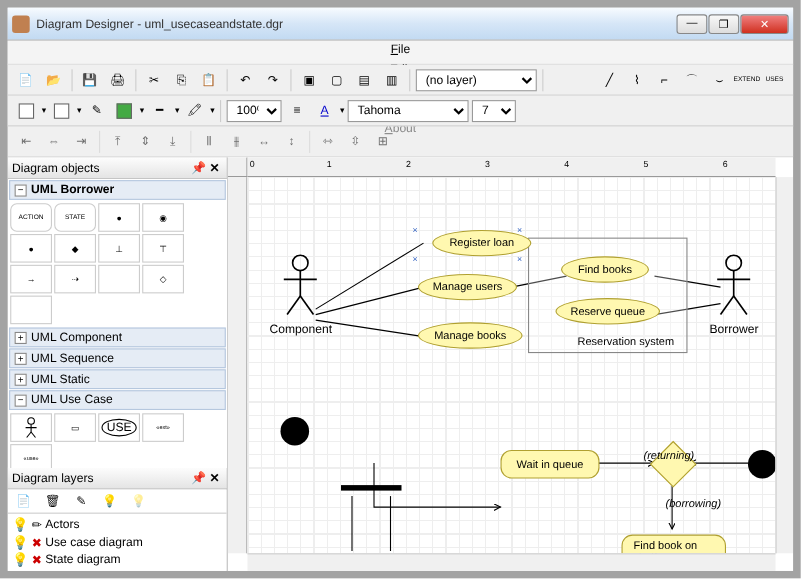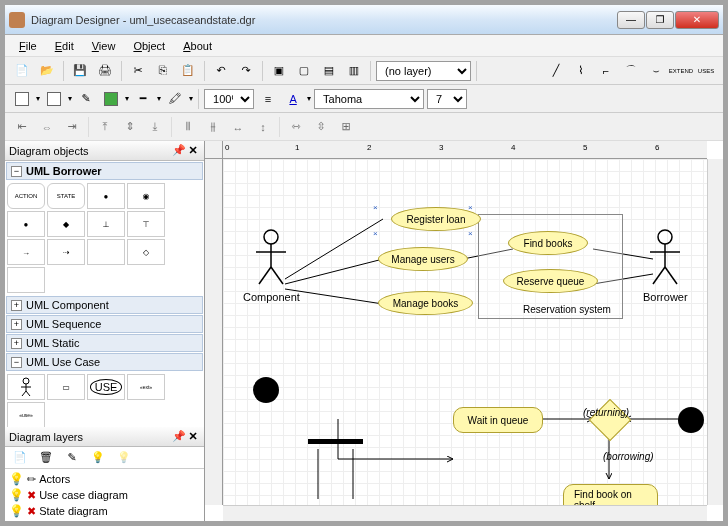--- a/index.html
+++ b/index.html
@@ -1,24 +1,24 @@
 <!DOCTYPE html>
 <html><head>
 <meta charset="utf-8">
 <style>
 * { box-sizing: border-box; margin: 0; padding: 0; font-family: Tahoma, sans-serif; font-size: 11px; }
 body { background: #fff; overflow: hidden; }
-.window { width: 728px; height: 526px; border: 5px solid #a3a3a3; background: #f0f0f0; display: flex; flex-direction: column; }
+.window { width: 728px; height: 526px; border: 7px solid #a3a3a3; background: #f0f0f0; display: flex; flex-direction: column; }
 .titlebar { height: 30px; background: linear-gradient(to bottom, #f7fbff, #d6e6f7 50%, #c2daf2); display: flex; align-items: center; padding: 0 4px; border-bottom: 1px solid #aaa; }
 .titlebar .icon { width: 16px; height: 16px; background: #c08050; border-radius: 3px; margin-right: 6px; }
 .titlebar .title { flex: 1; color: #333; }
 .win-controls { display: flex; gap: 1px; }
 .win-btn { width: 28px; height: 18px; border: 1px solid #888; background: linear-gradient(to bottom,#f8f8f8,#ddd); border-radius: 3px; display: flex; align-items: center; justify-content: center; font-size: 10px; cursor: pointer; }
 .win-btn.close { background: linear-gradient(to bottom,#f08080,#d03020); color: #fff; width: 44px; }
-.menubar { height: 22px; background: #f4f4f4; display: flex; align-items: center; padding: 0 6px; gap: 2px; border-bottom: 1px solid #ddd; }
+.menubar { height: 22px; background: #f4f4f4; display: flex; align-items: center; padding: 0 6px; gap: 2px; border-bottom: 1px solid #ddd; flex-direction: column; }
 .menu-item { padding: 2px 8px; cursor: pointer; }
 .menu-item u { text-decoration: underline; }
 .toolbar { height: 28px; background: #f0f0f0; display: flex; align-items: center; padding: 2px 6px; gap: 3px; border-bottom: 1px solid #ccc; }
 .tb-btn { width: 22px; height: 22px; border: 1px solid transparent; display: flex; align-items: center; justify-content: center; cursor: pointer; border-radius: 2px; }
 .tb-sep { width: 1px; height: 20px; background: #ccc; margin: 0 2px; }
 .tb-select { height: 20px; border: 1px solid #999; background: #fff; padding: 0 4px; font-size: 11px; }
 .color-swatch { width: 14px; height: 14px; border: 1px solid #666; }
 .main { flex: 1; display: flex; overflow: hidden; }
 .left-panel { width: 200px; background: #f0f0f0; border-right: 1px solid #999; display: flex; flex-direction: column; }
 .panel-header { height: 20px; background: linear-gradient(to bottom,#fdfdfd,#e4e4e4); border-bottom: 1px solid #bbb; display: flex; align-items: center; padding: 0 4px; font-size: 11px; }
@@ -90,21 +90,21 @@
     <div class="tb-btn">📋</div>
     <div class="tb-sep"></div>
     <div class="tb-btn">↶</div>
     <div class="tb-btn">↷</div>
     <div class="tb-sep"></div>
     <div class="tb-btn">▣</div>
     <div class="tb-btn">▢</div>
     <div class="tb-btn">▤</div>
     <div class="tb-btn">▥</div>
     <div class="tb-sep"></div>
-    <select class="tb-select" style="width:95px"><option>(no layer)</option></select>
+    <select class="tb-select" style="width:110px"><option>(no layer)</option></select>
     <div class="tb-sep"></div>
     <div style="flex:1"></div>
     <div class="tb-btn">╱</div>
     <div class="tb-btn">⌇</div>
     <div class="tb-btn">⌐</div>
     <div class="tb-btn">⌒</div>
     <div class="tb-btn">⌣</div>
     <div class="tb-btn" style="font-size:6px">EXTEND</div>
     <div class="tb-btn" style="font-size:6px">USES</div>
   </div>

